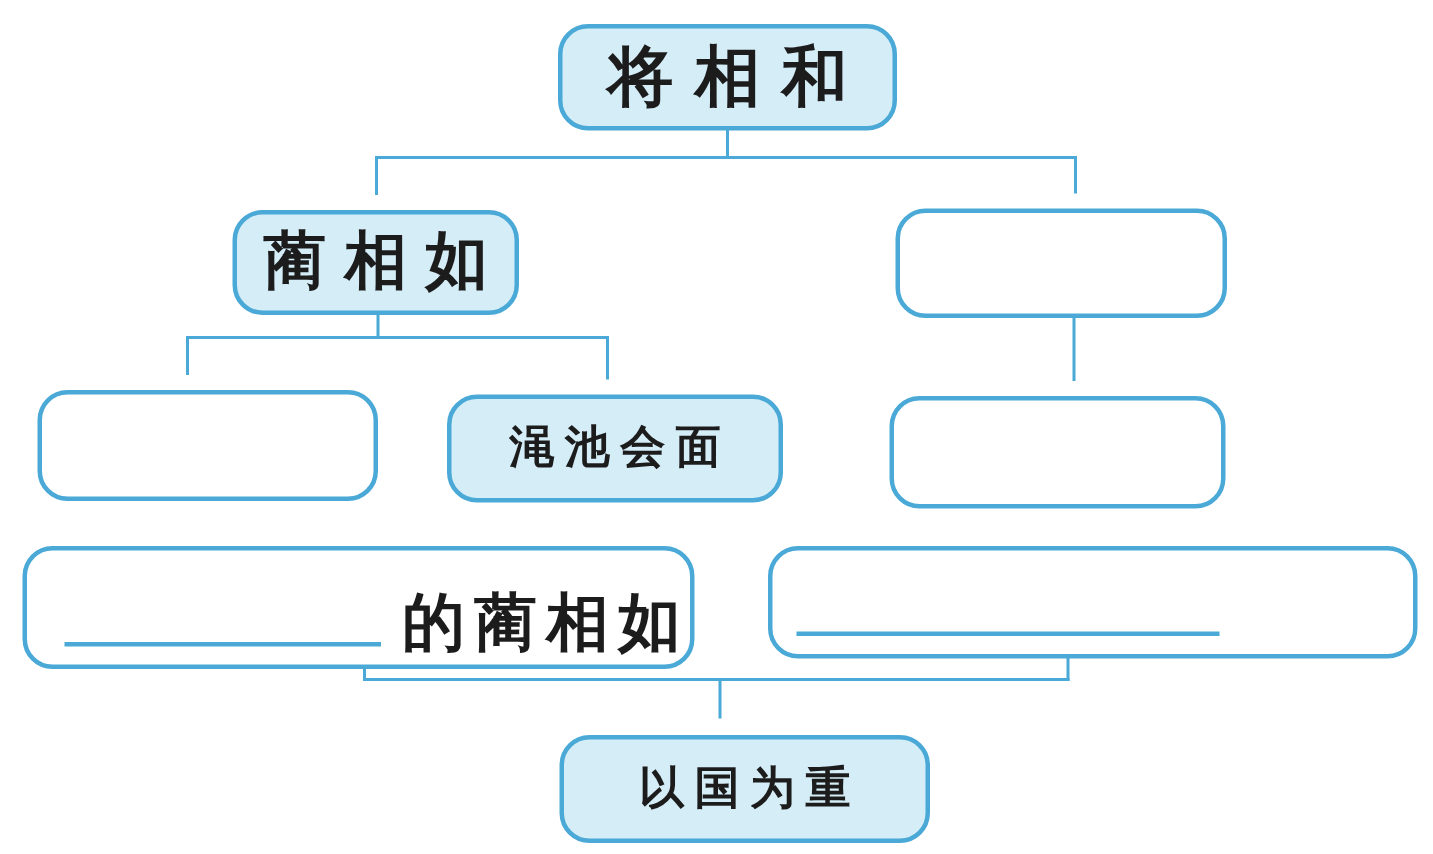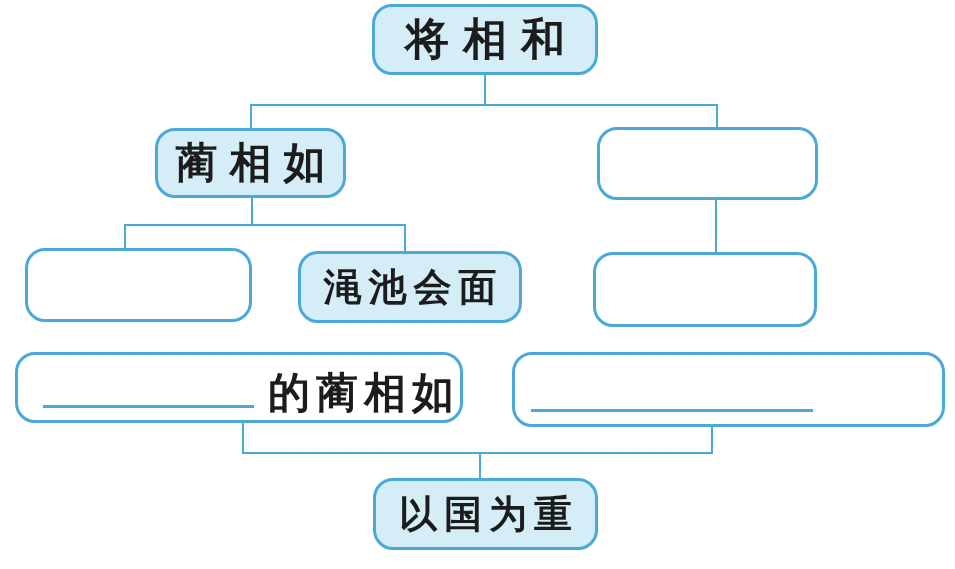--- a/index.html
+++ b/index.html
@@ -22,31 +22,32 @@
     overflow:hidden;
   }
   .node{
     position:absolute;
     border:3px solid var(--node-border);
     border-radius:20px;
     background:#fff;
     display:flex;
     align-items:center;
     justify-content:center;
+    margin-top:12px;
   }
   .node.filled{background:var(--node-fill)}
   .node .label{
     font-size:42px;
     line-height:1;
     letter-spacing:12px;
     margin-right:-12px; 
     white-space:nowrap;
     font-weight:600;
   }
-  .node .label.small{font-size:38px;letter-spacing:7px;margin-right:-7px}
+  .node .label.small{font-size:30px;letter-spacing:7px;margin-right:-7px}
   .node .label.big{font-size:44px;letter-spacing:14px;margin-right:-14px}
   .line{position:absolute;background:var(--line)}
   .h{height:2px}
   .v{width:2px}
   
   .fillbox{justify-content:flex-start;align-items:flex-end}
   .blank{
     display:inline-block;
     height:0;
     border-bottom:3px solid var(--line);
@@ -63,23 +64,23 @@
   }
   #blank-left{width:213px;margin-left:25px}
   #blank-right{width:282px;margin-left:16px}
   
   #node-root      {left:372px;top:4px;  width:226px;height:71px}
   #node-lin       {left:155px;top:128px;width:191px;height:70px}
   #node-r2        {left:597px;top:127px;width:221px;height:73px}
   #node-l3        {left:25px; top:248px;width:227px;height:74px}
   #node-mianchi   {left:298px;top:251px;width:224px;height:72px}
   #node-r3        {left:593px;top:252px;width:224px;height:75px}
-  #node-wleft     {left:15px; top:352px;width:448px;height:71px}
+  #node-wleft     {left:15px; top:352px;width:448px;height:82px}
   #node-wright    {left:512px;top:352px;width:433px;height:75px}
-  #node-conclusion{left:373px;top:478px;width:225px;height:72px}
+  #node-conclusion{left:373px;top:478px;width:247px;height:72px}
   
   #ln-root-down   {left:484px;top:74px; height:31px}
   #ln-top-h       {left:250px;top:104px;width:468px}
   #ln-top-left-v  {left:250px;top:104px;height:26px}
   #ln-top-right-v {left:716px;top:104px;height:25px}
   #ln-lin-down    {left:251px;top:197px;height:29px}
   #ln-mid-h       {left:124px;top:224px;width:282px}
   #ln-mid-left-v  {left:124px;top:224px;height:26px}
   #ln-mid-right-v {left:404px;top:224px;height:29px}
   #ln-r2-r3-v     {left:715px;top:199px;height:55px}

